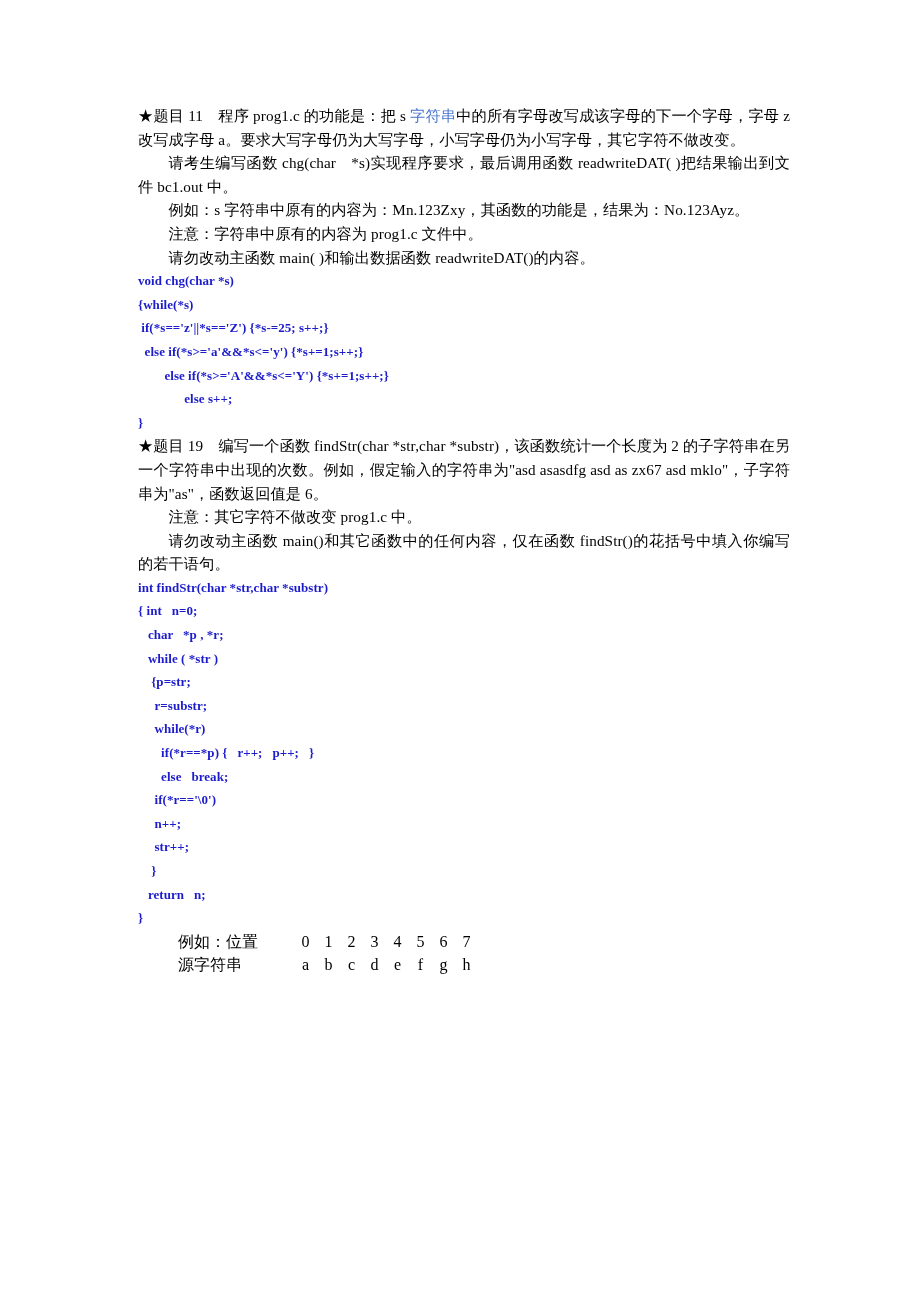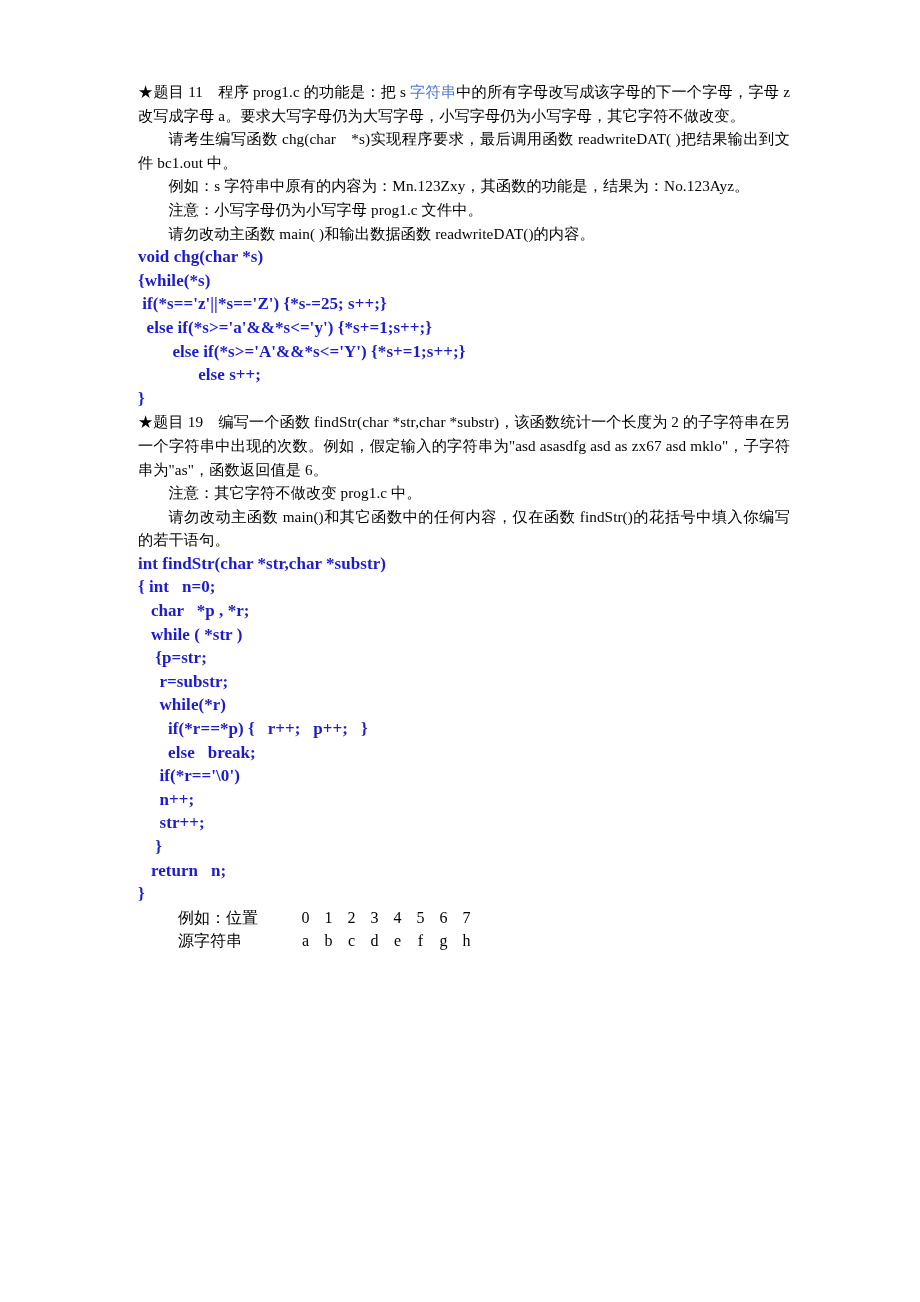--- a/index.html
+++ b/index.html
@@ -14,21 +14,21 @@
     font-family: "Liberation Serif", "DejaVu Serif", serif;
     color: #000000;
     -webkit-font-smoothing: antialiased;
   }
   .page {
     position: relative;
     width: 920px;
     height: 1302px;
     background: #ffffff;
     box-sizing: border-box;
-    padding: 80px 130px 0 138px;
+    padding: 104px 130px 0 138px;
   }
   .doc {
     width: 652px;
   }
   
   .para {
     font-size: 15.2px;
     line-height: 23.6px;
     text-align: justify;
     text-justify: inter-ideograph;
@@ -44,21 +44,21 @@
   }
   .blue-bold {
     color: #1c1ccc;
     font-weight: bold;
   }
   
   .code {
     font-family: "Liberation Serif", "DejaVu Serif", serif;
     font-weight: bold;
     color: #1c1ccc;
-    font-size: 17px;
+    font-size: 13px;
     line-height: 23.6px;
     white-space: pre;
     margin: 0;
     letter-spacing: 0.05px;
   }
   .code-line {
     white-space: pre;
     min-height: 23.6px;
   }
   
@@ -87,21 +87,21 @@
 </head>
 <body>
 
 <div class="page">
   <div class="doc">
 
     <div class="sec">
       <p class="para"><span>★题目 11 程序 prog1.c 的功能是：把 s </span><span class="blue-inline">字符串</span><span>中的所有字母改写成该字母的下一个字母，字母 z 改写成字母 a。要求大写字母仍为大写字母，小写字母仍为小写字母，其它字符不做改变。</span></p>
       <p class="para indent"><span>请考生编写函数 chg(char *s)实现程序要求，最后调用函数 readwriteDAT( )把结果输出到文件 bc1.out 中。</span></p>
       <p class="para indent"><span>例如：s 字符串中原有的内容为：Mn.123Zxy，其函数的功能是，结果为：No.123Ayz。</span></p>
-      <p class="para indent"><span>注意：小写字母仍为小写字母 prog1.c 文件中。</span></p>
+      <p class="para indent"><span>注意：字符串中原有的内容为 prog1.c 文件中。</span></p>
       <p class="para indent"><span>请勿改动主函数 main( )和输出数据函数 readwriteDAT()的内容。</span></p>
       <div class="code"><div class="code-line">void chg(char *s)</div><div class="code-line">{while(*s)</div><div class="code-line"> if(*s=='z'||*s=='Z') {*s-=25; s++;}</div><div class="code-line">  else if(*s&gt;='a'&amp;&amp;*s&lt;='y') {*s+=1;s++;}</div><div class="code-line">        else if(*s&gt;='A'&amp;&amp;*s&lt;='Y') {*s+=1;s++;}</div><div class="code-line">              else s++;</div><div class="code-line">}</div></div>
     </div>
 
     <div class="sec">
       <p class="para"><span>★题目 19 编写一个函数 findStr(char *str,char *substr)，该函数统计一个长度为 2 的子字符串在另一个字符串中出现的次数。例如，假定输入的字符串为"asd asasdfg asd as zx67 asd mklo"，子字符串为"as"，函数返回值是 6。</span></p>
       <p class="para indent"><span>注意：其它字符不做改变 prog1.c 中。</span></p>
       <p class="para indent"><span>请勿改动主函数 main()和其它函数中的任何内容，仅在函数 findStr()的花括号中填入你编写的若干语句。</span></p>
       <div class="code"><div class="code-line">int findStr(char *str,char *substr)</div><div class="code-line">{ int   n=0;</div><div class="code-line">   char   *p , *r;</div><div class="code-line">   while ( *str )</div><div class="code-line">    {p=str;</div><div class="code-line">     r=substr;</div><div class="code-line">     while(*r)</div><div class="code-line">       if(*r==*p) {   r++;   p++;   }</div><div class="code-line">       else   break;</div><div class="code-line">     if(*r=='\0')</div><div class="code-line">     n++;</div><div class="code-line">     str++;</div><div class="code-line">    }</div><div class="code-line">   return   n;</div><div class="code-line">}</div></div>
     </div>

